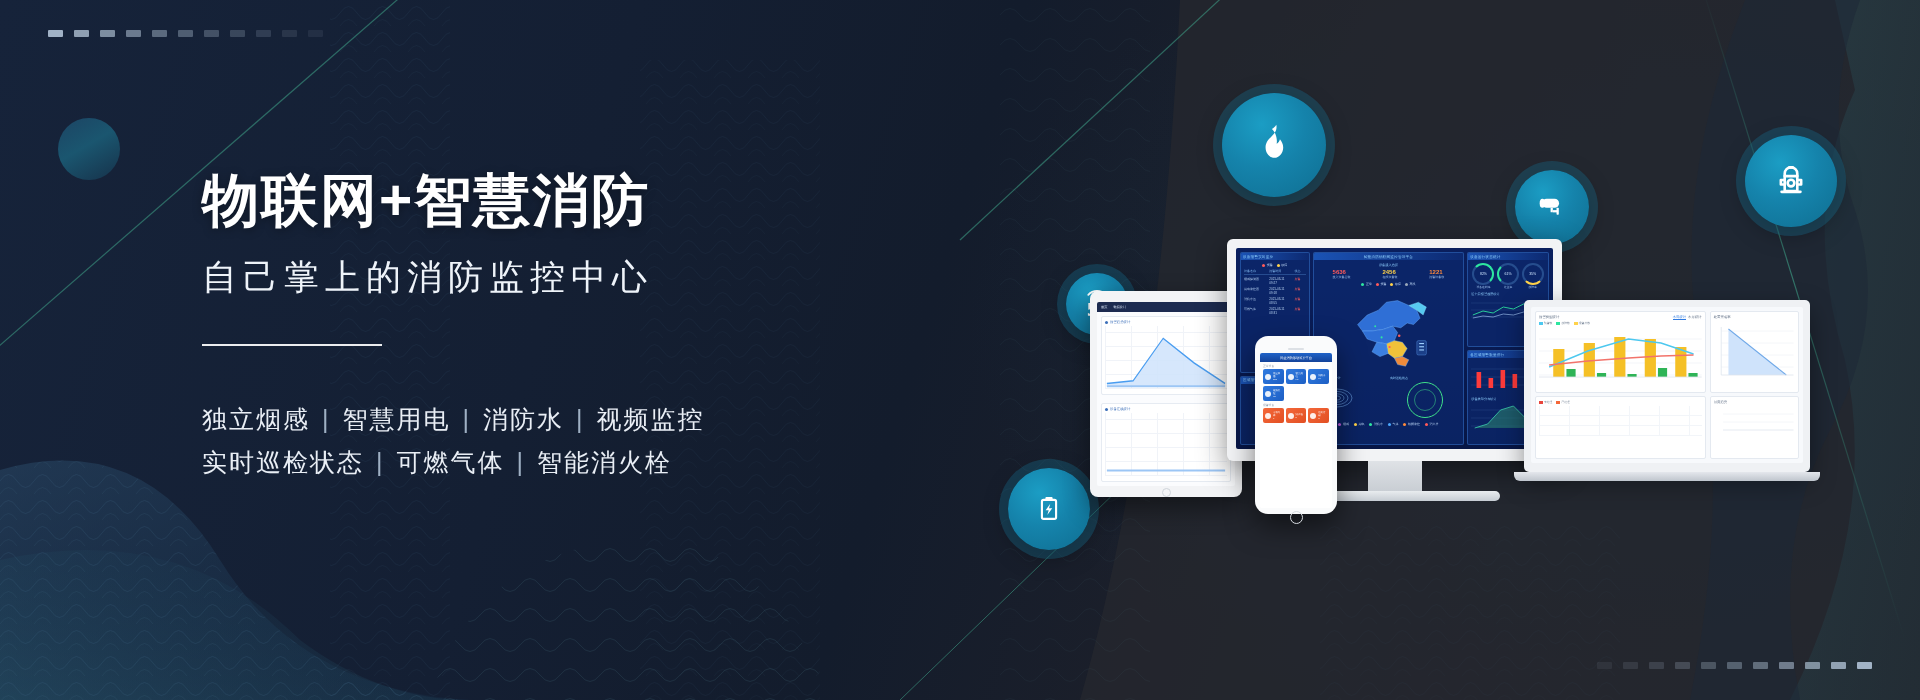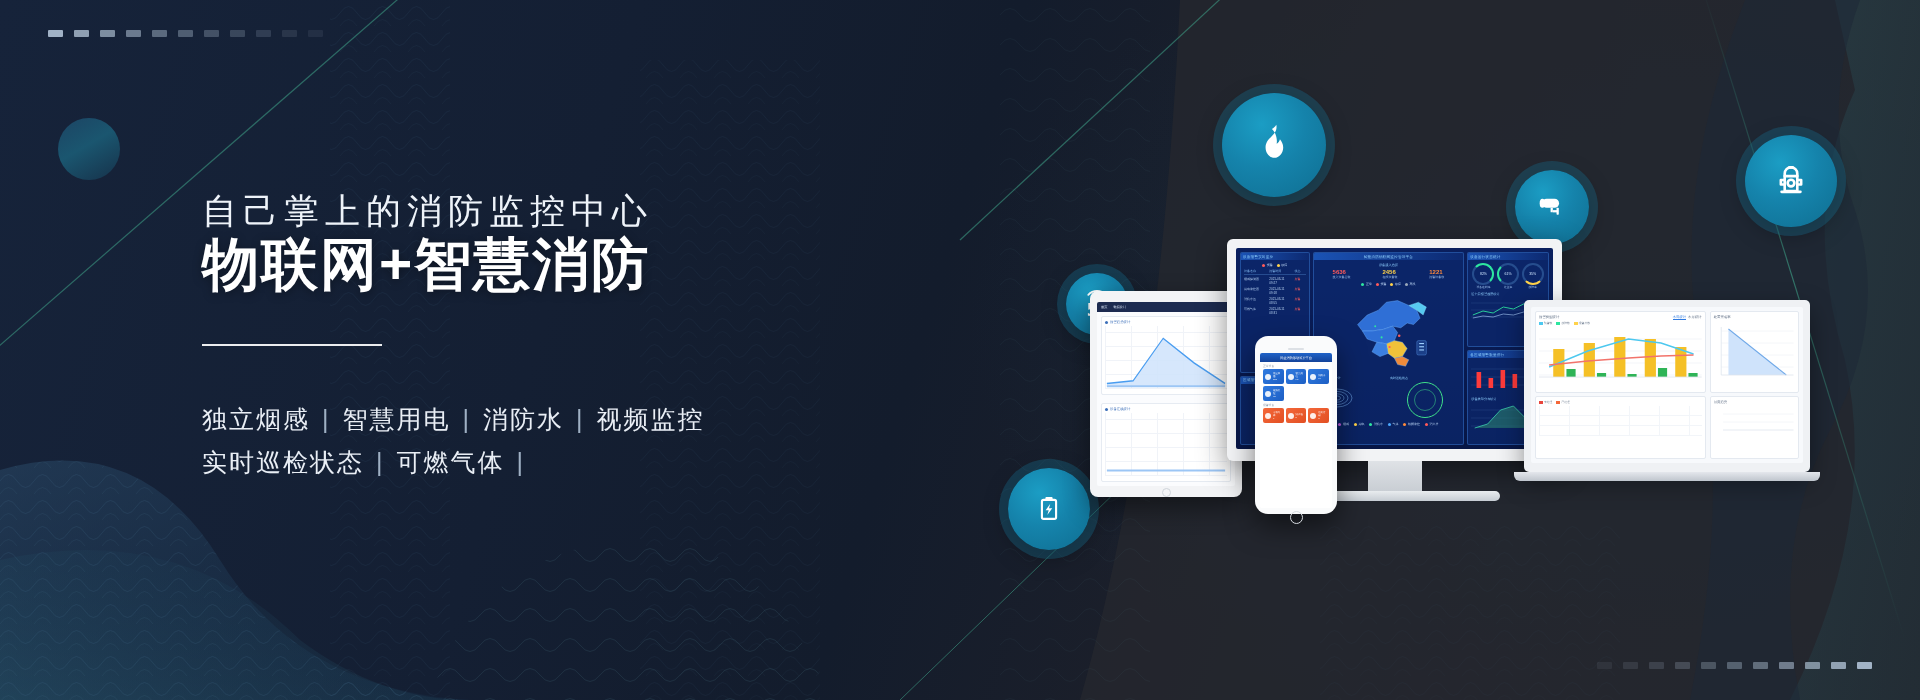--- a/index.html
+++ b/index.html
@@ -255,39 +255,40 @@
     <i style="opacity:.30"></i>
       <i style="opacity:.38"></i>
       <i style="opacity:.46"></i>
       <i style="opacity:.56"></i>
     <i style="opacity:.68"></i>
       <i style="opacity:.80"></i>
       <i style="opacity:.92"></i>
   </div>
 
   <div id="copy">
+    <div id="headline">物联网+智慧消防</div>
     <div id="subheadline">自己掌上的消防监控中心</div>
-    <div id="headline">物联网+智慧消防</div>
     <div id="divider"></div>
 
     <div id="features">
       <div class="feature-row">
         <span>独立烟感</span>
         <span class="sep">|</span>
         <span>智慧用电</span>
         <span class="sep">|</span>
         <span>消防水</span>
         <span class="sep">|</span>
         <span>视频监控</span>
       </div>
       <div class="feature-row">
         <span>实时巡检状态</span>
         <span class="sep">|</span>
         <span>可燃气体</span>
         <span class="sep">|</span>
+        <span>智能消火栓</span>
       </div>
     </div>
   </div>
 
   <div id="devices">
 
     <div class="badge" id="badge-flame">
       <svg width="46" height="46" viewBox="0 0 24 24">
         <path fill="#fff" d="M13.2 1.4c.6 3-1 4.6-2.5 6.1C9 9.1 7.6 10.6 7.6 13.3c0 3 2.1 5.4 4.6 5.4s4.6-2.4 4.6-5.4c0-1.9-.8-3-1.7-4.3-.3 1.1-.9 1.9-1.7 2.3.5-3.2-.8-6.2-2.5-7.7.9-.3 1.6-1.2 2.3-2.2zM10.2 13.4c0 1.6.8 2.7 1.8 2.7s1.8-1.1 1.8-2.7c0-1-.4-1.7-.9-2.4-.2.7-.5 1.1-1 1.3.3-1.5-.3-2.9-1.1-3.7-.2 1.2-.6 2.4-.6 4.8z"></path>
       </svg>

